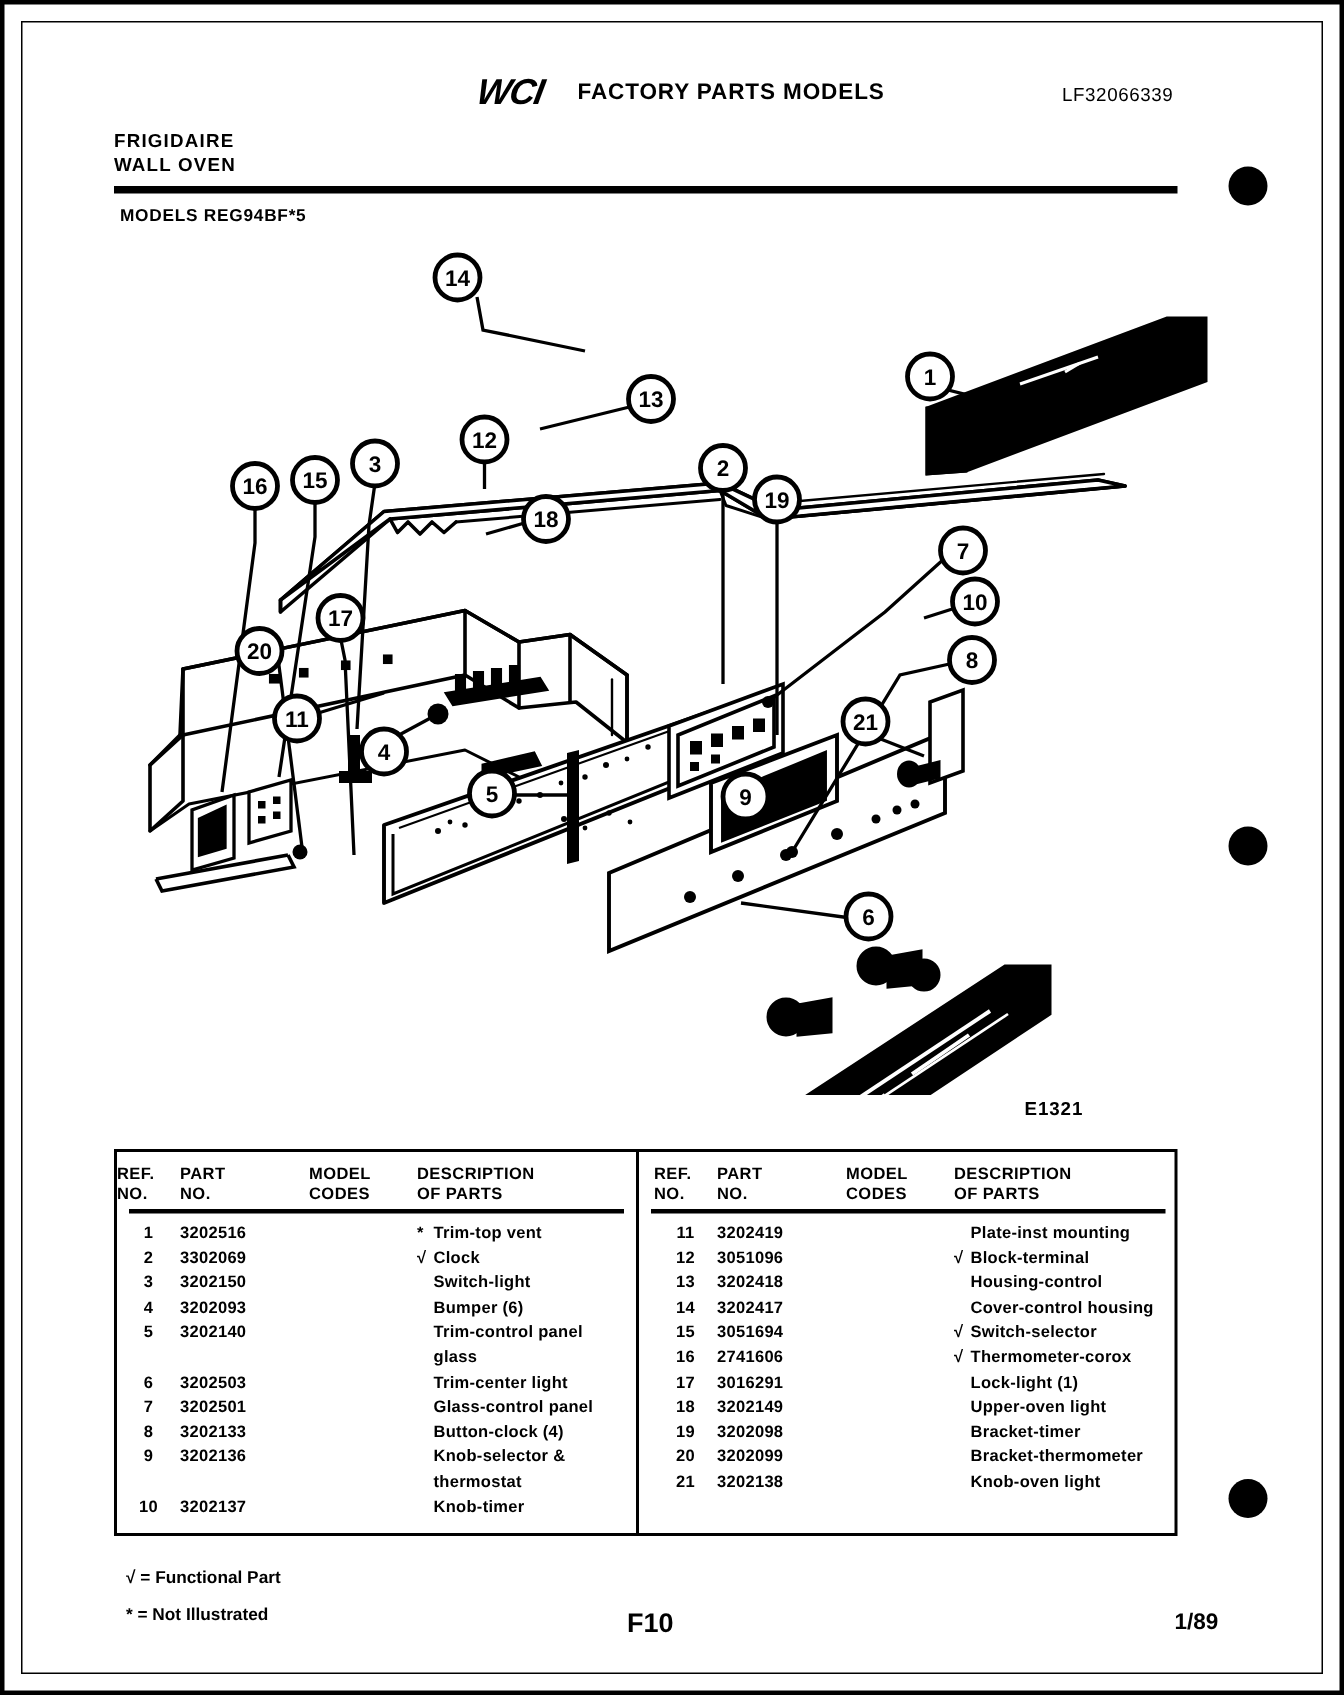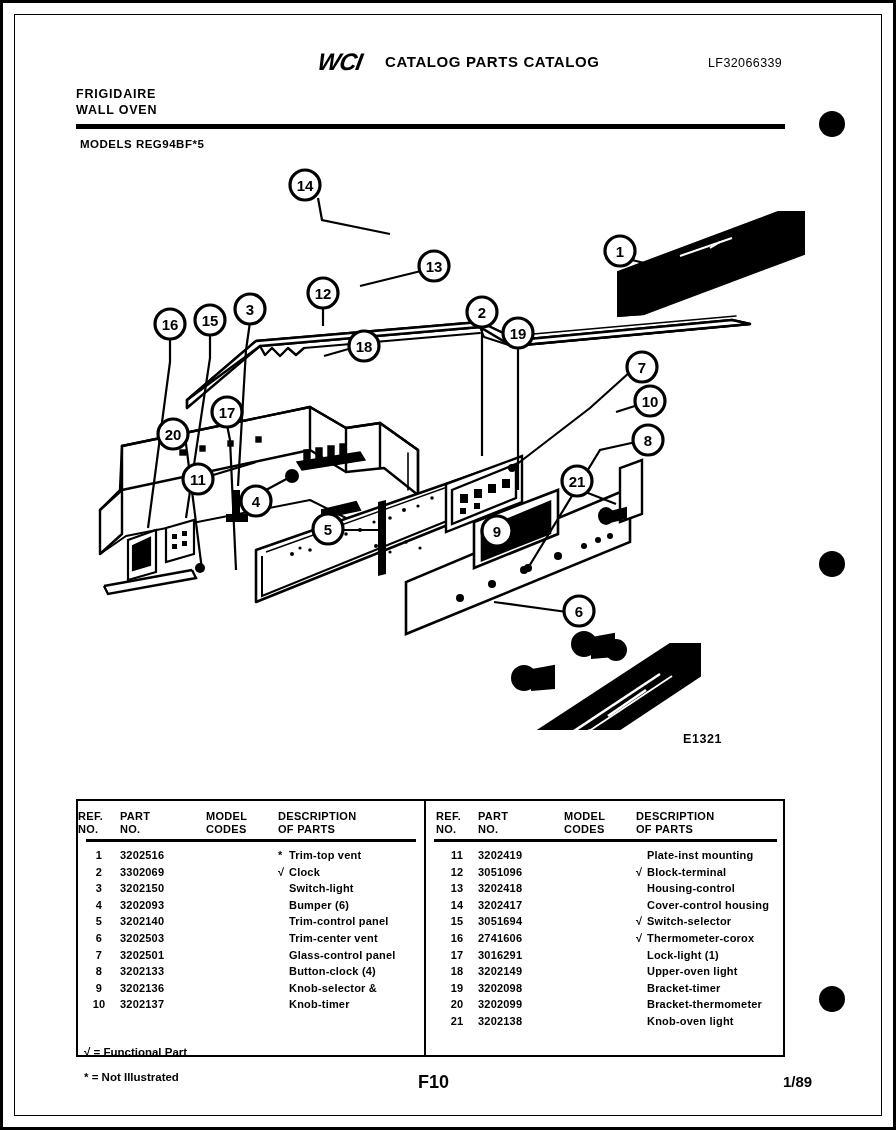--- a/index.html
+++ b/index.html
@@ -75,21 +75,21 @@
     text-anchor:middle;
     fill:#000;
   }
   .figcode{
     position:absolute;left:683px;top:732px;
     font-weight:bold;font-size:12.5px;letter-spacing:.6px;
   }
 
   
   #parts{
-    position:absolute;left:76px;top:799px;width:709px;height:258px;
+    position:absolute;left:76px;top:766px;width:709px;height:258px;
     border:2px solid #000;box-sizing:border-box;
   }
   .tcol{
     position:absolute;top:0;bottom:0;
   }
   .tcol.left{left:0;width:346px;}
   .tcol.right{left:346px;width:361px;border-left:2px solid #000;box-sizing:border-box;}
   table.pt{
     border-collapse:collapse;
     width:100%;
@@ -143,21 +143,21 @@
 
 <div class="reg-dot d1"></div>
 <div class="reg-dot d2"></div>
 <div class="reg-dot d3"></div>
 
 <div class="brand">
   <div>FRIGIDAIRE</div>
   <div>WALL OVEN</div>
 </div>
 <div class="wci-logo">WCI</div>
-<div class="catalog-title">CATALOG PARTS CATALOG</div>
+<div class="catalog-title">FACTORY PARTS MODELS</div>
 <div class="cat-number">LF32066339</div>
 <div class="hrule"></div>
 <div class="models-line">MODELS REG94BF*5</div>
 
 <div id="diagram">
 <svg viewBox="0 0 780 580" xmlns="http://www.w3.org/2000/svg">
   <g fill="none" stroke="#000" stroke-width="2.4" stroke-linejoin="round" stroke-linecap="round">
 
     <path d="M127,258 L200,196 L420,177 L452,196 L474,194 L690,174 L672,170 L458,190 L420,172 L196,191 L127,250 Z" fill="#fff"></path>
     <path d="M127,250 L196,191 L420,172 L458,190 L672,170 L690,174 L474,194 L452,196 L420,177 L200,196 Z" fill="#fff"></path>
@@ -509,42 +509,54 @@
             <td class="c-code"></td>
             <td class="c-desc"><span class="tick"></span><span>Bumper (6)</span></td>
           </tr>
           <tr>
             <td class="c-ref">5</td>
             <td class="c-part">3202140</td>
             <td class="c-code"></td>
             <td class="c-desc"><span class="tick"></span><span>Trim-control panel</span></td>
           </tr>
           <tr>
+            <td class="c-ref"></td>
+            <td class="c-part"></td>
+            <td class="c-code"></td>
+            <td class="c-desc"><span class="tick"></span><span>glass</span></td>
+          </tr>
+          <tr>
             <td class="c-ref">6</td>
             <td class="c-part">3202503</td>
             <td class="c-code"></td>
-            <td class="c-desc"><span class="tick"></span><span>Trim-center vent</span></td>
+            <td class="c-desc"><span class="tick"></span><span>Trim-center light</span></td>
           </tr>
           <tr>
             <td class="c-ref">7</td>
             <td class="c-part">3202501</td>
             <td class="c-code"></td>
             <td class="c-desc"><span class="tick"></span><span>Glass-control panel</span></td>
           </tr>
           <tr>
             <td class="c-ref">8</td>
             <td class="c-part">3202133</td>
             <td class="c-code"></td>
             <td class="c-desc"><span class="tick"></span><span>Button-clock (4)</span></td>
           </tr>
           <tr>
             <td class="c-ref">9</td>
             <td class="c-part">3202136</td>
             <td class="c-code"></td>
             <td class="c-desc"><span class="tick"></span><span>Knob-selector &amp;</span></td>
+          </tr>
+          <tr>
+            <td class="c-ref"></td>
+            <td class="c-part"></td>
+            <td class="c-code"></td>
+            <td class="c-desc"><span class="tick"></span><span>thermostat</span></td>
           </tr>
           <tr>
             <td class="c-ref">10</td>
             <td class="c-part">3202137</td>
             <td class="c-code"></td>
             <td class="c-desc"><span class="tick"></span><span>Knob-timer</span></td>
           </tr>
         </tbody>
     </table>
   </div>

